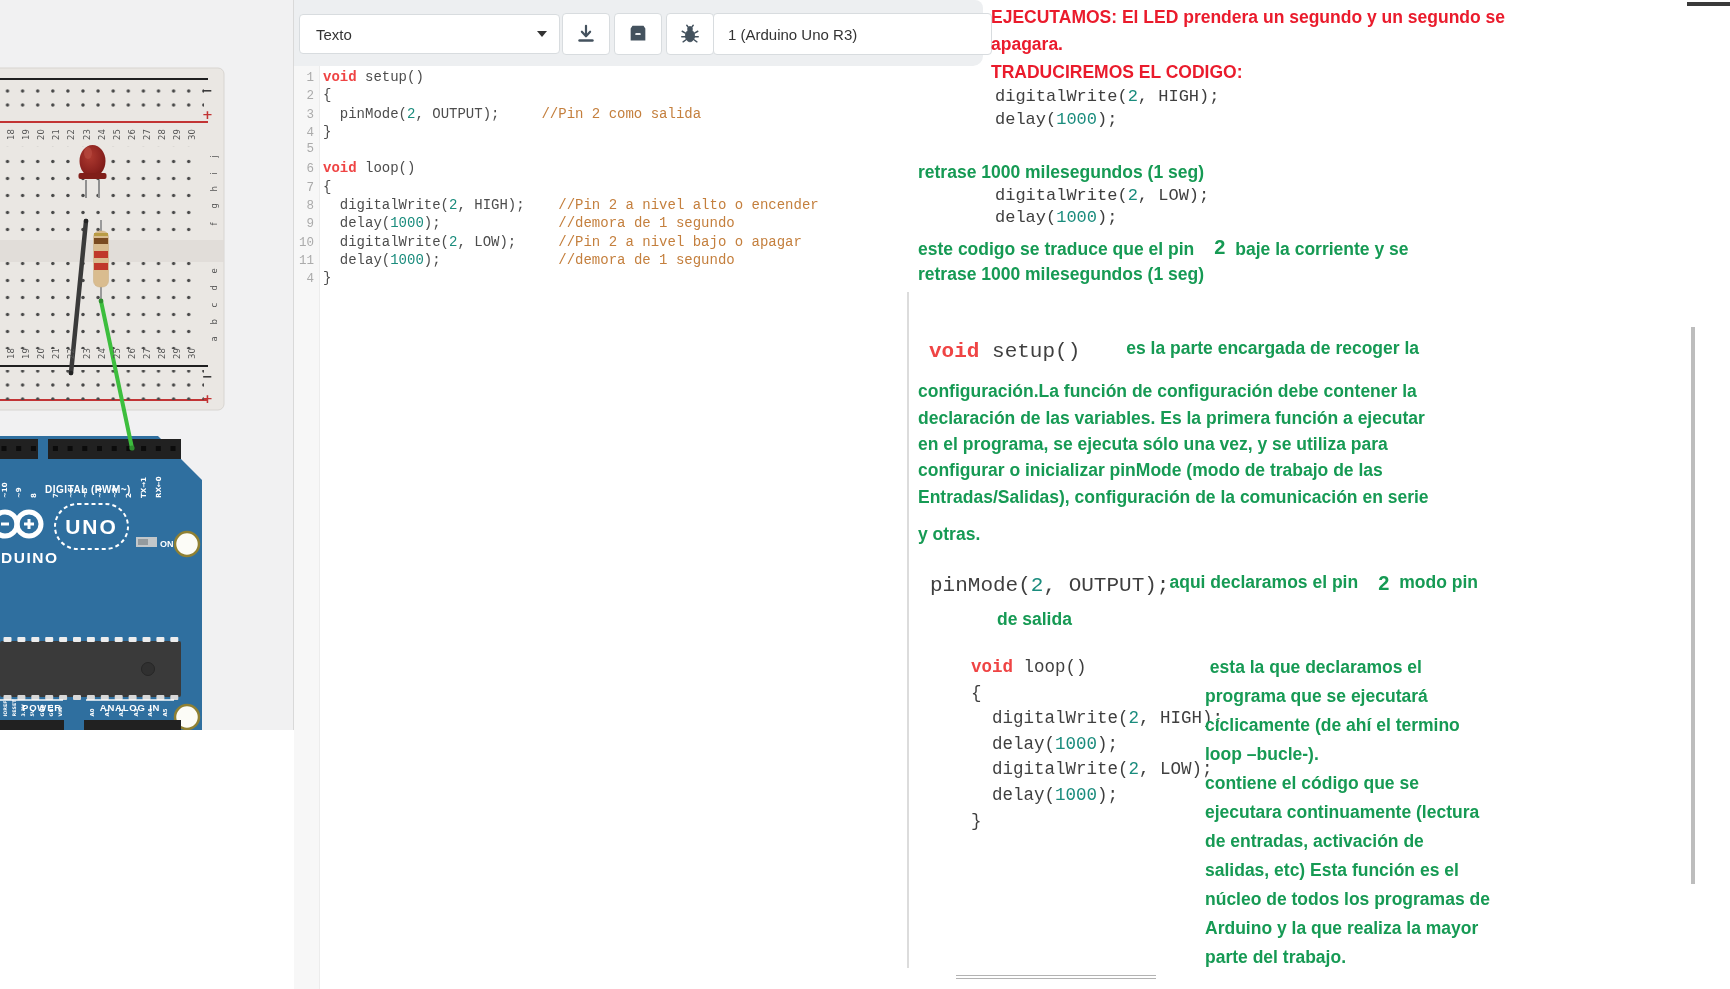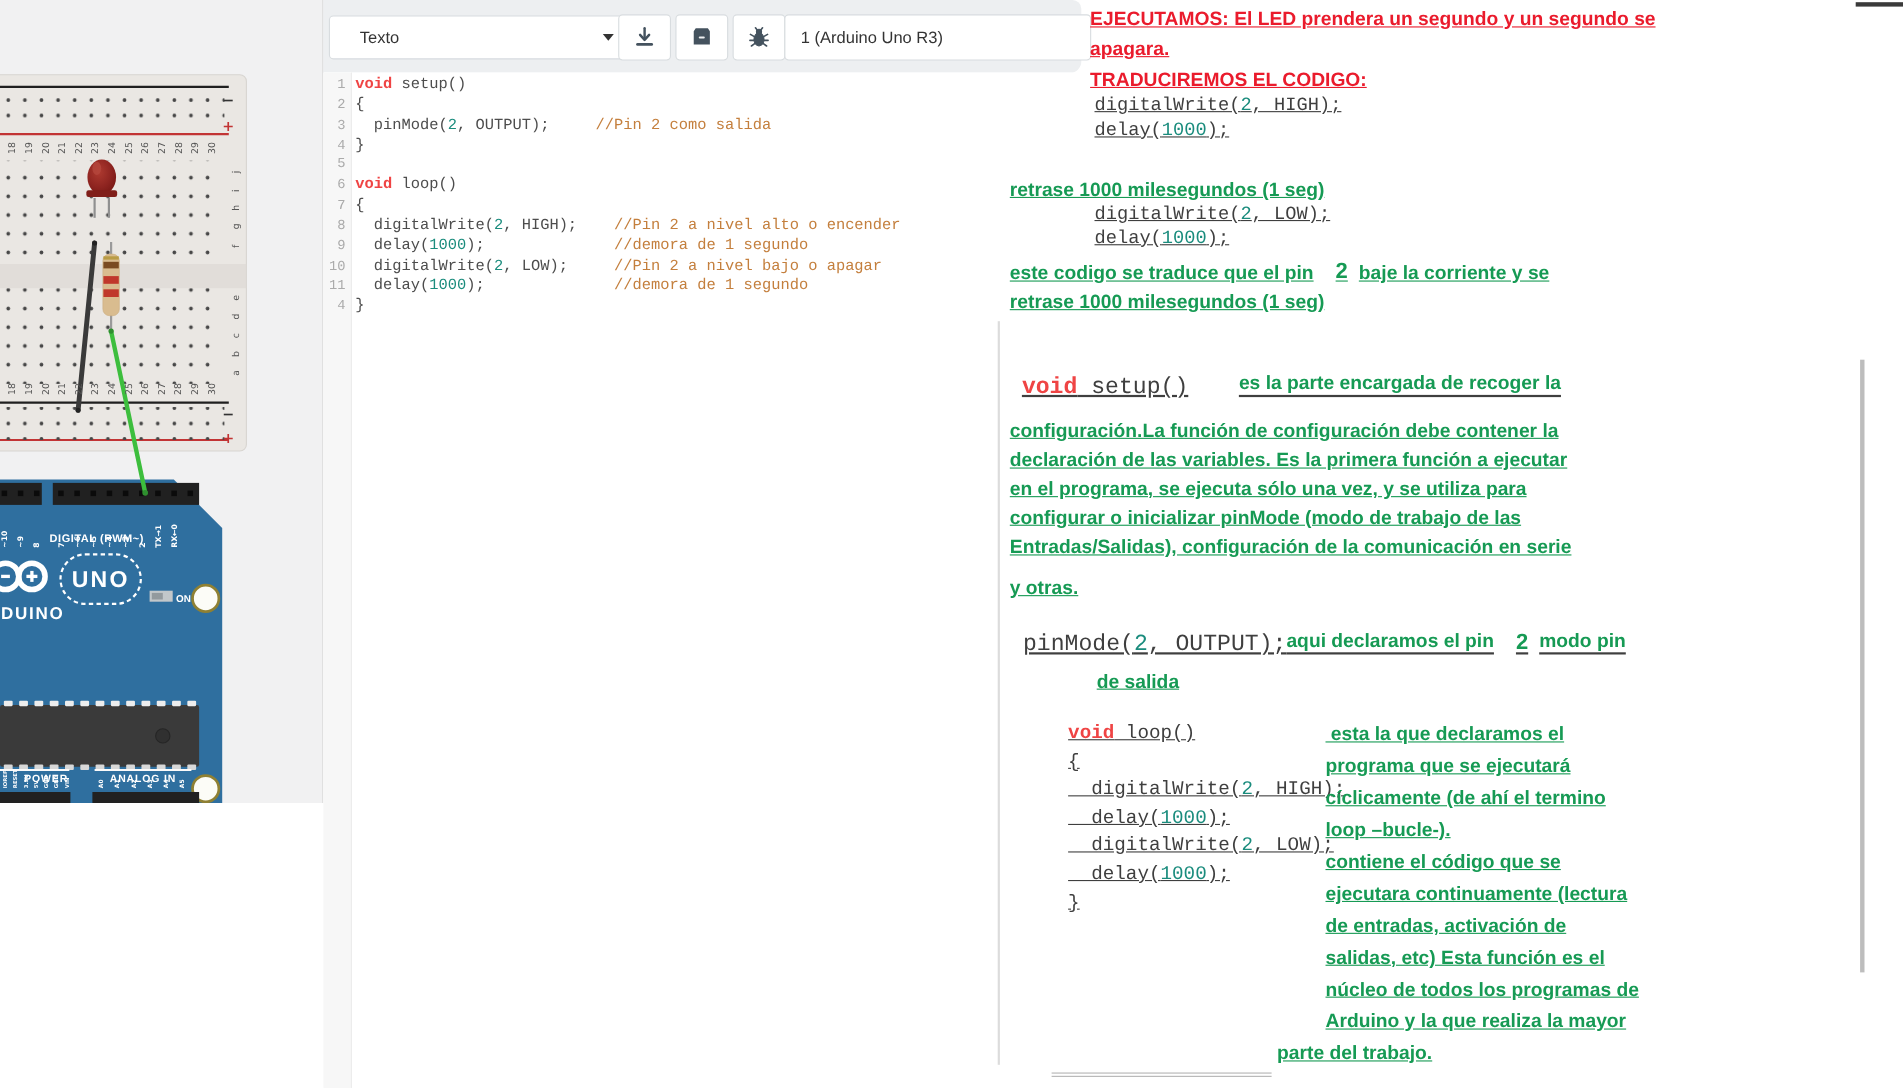--- a/index.html
+++ b/index.html
@@ -6,42 +6,42 @@
   body{font-family:"Liberation Sans",sans-serif;}
   #page{position:relative;width:1730px;height:989px;overflow:hidden;background:#fff;}
 
   
   #canvas{position:absolute;left:0;top:0;width:293px;height:730px;background:#F1F1F2;border-right:1px solid #D9D9D9;}
   #canvas svg{position:absolute;left:0;top:0;}
 
   
   #toolbar{position:absolute;left:294px;top:0;width:689px;height:66px;background:#EDEFF1;border-radius:0 8px 10px 0;}
   .tb-select{position:absolute;background:#fff;border:1px solid #D8DCDF;border-radius:4px;display:flex;align-items:center;font-size:15px;color:#333;}
-  #texto-select{left:5px;top:14px;width:243px;height:38px;padding-left:27px;justify-content:space-between;}
+  #texto-select{left:5px;top:14px;width:243px;height:38px;padding-left:16px;justify-content:space-between;}
   #texto-select .caret{margin-right:12px;width:0;height:0;border-left:5px solid transparent;border-right:5px solid transparent;border-top:6px solid #333;}
   #board-select{left:419px;top:13px;width:263px;height:40px;padding-left:14px;}
   .tb-btn{position:absolute;top:13px;width:46px;height:40px;background:#fff;border:1px solid #D8DCDF;border-radius:4px;display:flex;align-items:center;justify-content:center;}
   #btn-download{left:268px;} #btn-library{left:320px;} #btn-debug{left:372px;}
   .tb-btn svg{display:block;}
 
   
   #editor{position:absolute;left:294px;top:66px;width:689px;height:923px;background:#fff;}
   #gutter-bg{position:absolute;left:0;top:0;width:25px;height:923px;background:#F7F7F7;border-right:1px solid #ECECEC;}
   #code-rows{position:absolute;left:0;top:3px;width:660px;}
   .code-row{display:flex;height:18.3px;align-items:baseline;}
   .code-row .ln{width:20px;text-align:right;font:12.5px "Liberation Mono","DejaVu Sans Mono",monospace;color:#ABABAB;flex:none;}
   .code-row .code-text{margin-left:9px;font:14px "Liberation Mono","DejaVu Sans Mono",monospace;color:#4D4D4D;white-space:pre;}
   .seg-k{color:#ef4444;font-weight:bold;}
   .seg-n{color:#1A8C7D;}
   .seg-c{color:#C47F3D;}
   .seg-p{}
 
   
   #annotations{position:absolute;left:0;top:0;width:1730px;height:989px;pointer-events:none;}
-  .ann-item{position:absolute;white-space:pre;text-decoration:underline;}
+  .ann-item{position:absolute;white-space:pre;}
   .red{font:bold 17.5px/1.4 "Liberation Sans",sans-serif;color:#EA1B2C;}
   .grn{font:bold 17.5px/1.4 "Liberation Sans",sans-serif;color:#169A54;}
   .cod{font:17px/1.3 "Liberation Mono","DejaVu Sans Mono",monospace;color:#3F3F3F;}
   .bigcode{font:21px/1.3 "Liberation Mono","DejaVu Sans Mono",monospace;color:#3F3F3F;}
   .lcod{font:17.5px/1.3 "Liberation Mono","DejaVu Sans Mono",monospace;color:#3F3F3F;}
   .seg-t{font:bold 17.5px "Liberation Sans",sans-serif;color:#169A54;}
   .bigcode .seg-t{vertical-align:3px;}
   .seg-b2{font:bold 20px "Liberation Sans",sans-serif;color:#169A54;margin:0 10px 0 20px;vertical-align:1px;}
   .it-setup .seg-t{margin-left:46px;}
   .it-pin .seg-t:first-of-type{margin-left:16px;}
@@ -54,21 +54,21 @@
   .it-setup{left:929px;top:338px}
   .it-sp1{left:918px;top:379px} .it-sp2{left:918px;top:406px} .it-sp3{left:918px;top:432px}
   .it-sp4{left:918px;top:458px} .it-sp5{left:918px;top:485px} .it-sp6{left:918px;top:522px}
   .it-pin{left:930px;top:572px} .it-pin2{left:997px;top:607px}
   .it-lc1{left:971px;top:656px} .it-lc2{left:971px;top:682px} .it-lc3{left:971px;top:707px}
   .it-lc4{left:971px;top:733px} .it-lc5{left:971px;top:758px} .it-lc6{left:971px;top:784px}
   .it-lc7{left:971px;top:810px}
   .it-lp1{left:1205px;top:655px} .it-lp2{left:1205px;top:684px} .it-lp3{left:1205px;top:713px}
   .it-lp4{left:1205px;top:742px} .it-lp5{left:1205px;top:771px} .it-lp6{left:1205px;top:800px}
   .it-lp7{left:1205px;top:829px} .it-lp8{left:1205px;top:858px} .it-lp9{left:1205px;top:887px}
-  .it-lp10{left:1205px;top:916px} .it-lp11{left:1161px;top:945px}
+  .it-lp10{left:1205px;top:916px} .it-lp11{left:1205px;top:945px}
 
   
   #vline-left{position:absolute;left:907px;top:292px;width:2px;height:676px;background:#DCDCDC;}
   #vline-right{position:absolute;left:1691px;top:327px;width:4px;height:557px;background:#BDBDBD;}
   #hline-bottom{position:absolute;left:956px;top:975px;width:200px;height:2px;border-top:1px solid #B3B3B3;border-bottom:1px solid #B3B3B3;}
   #dash-topright{position:absolute;left:1687px;top:2px;width:43px;height:4px;background:#3A3A3A;}
 </style>
 </head>
 <body>
 

